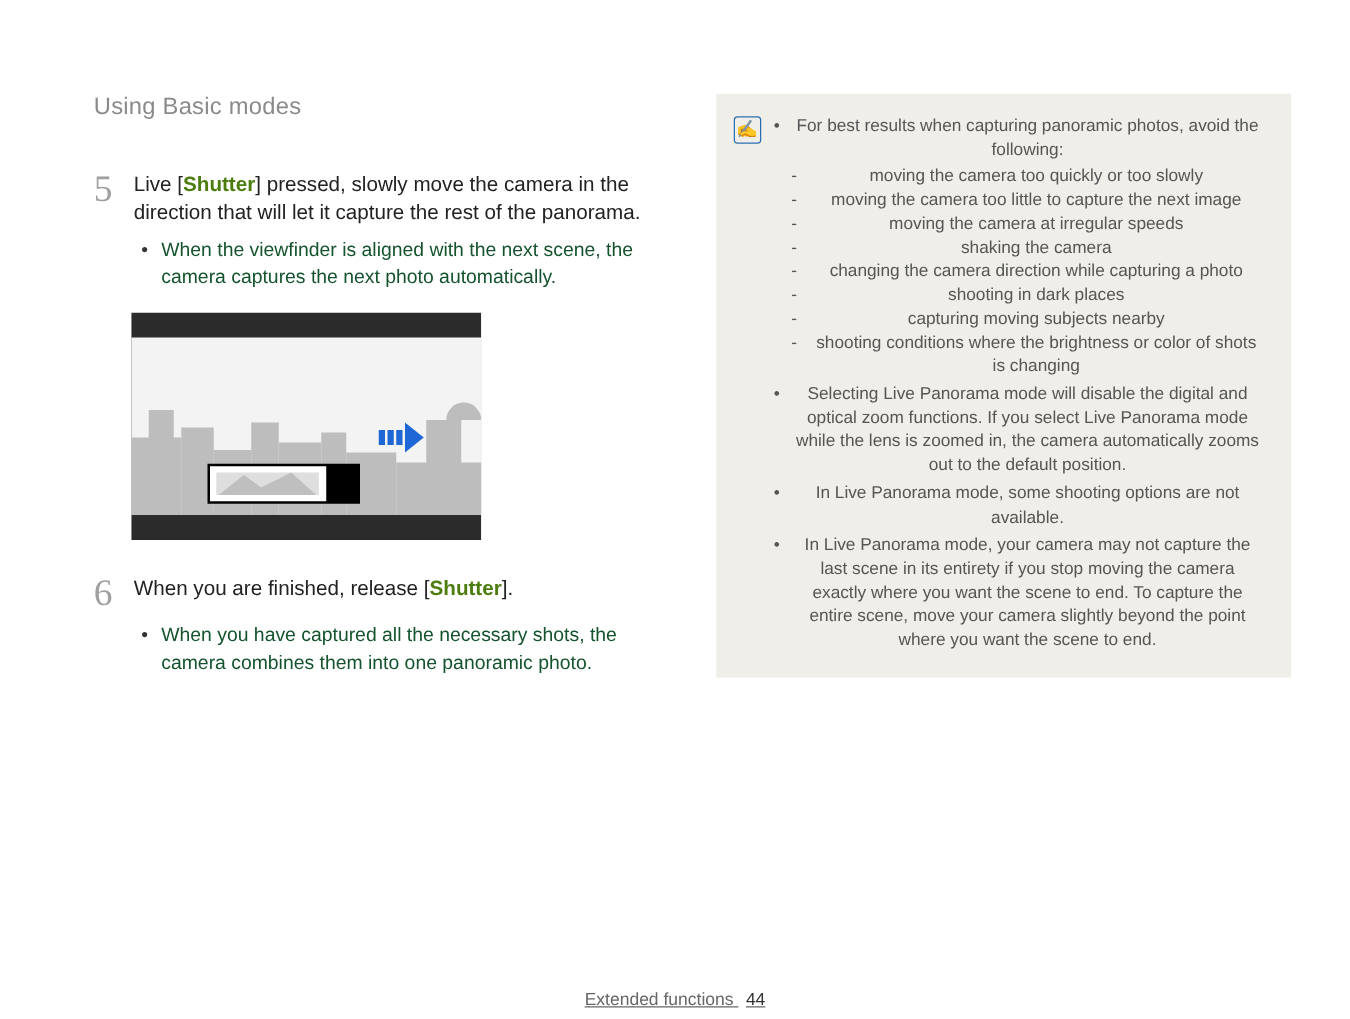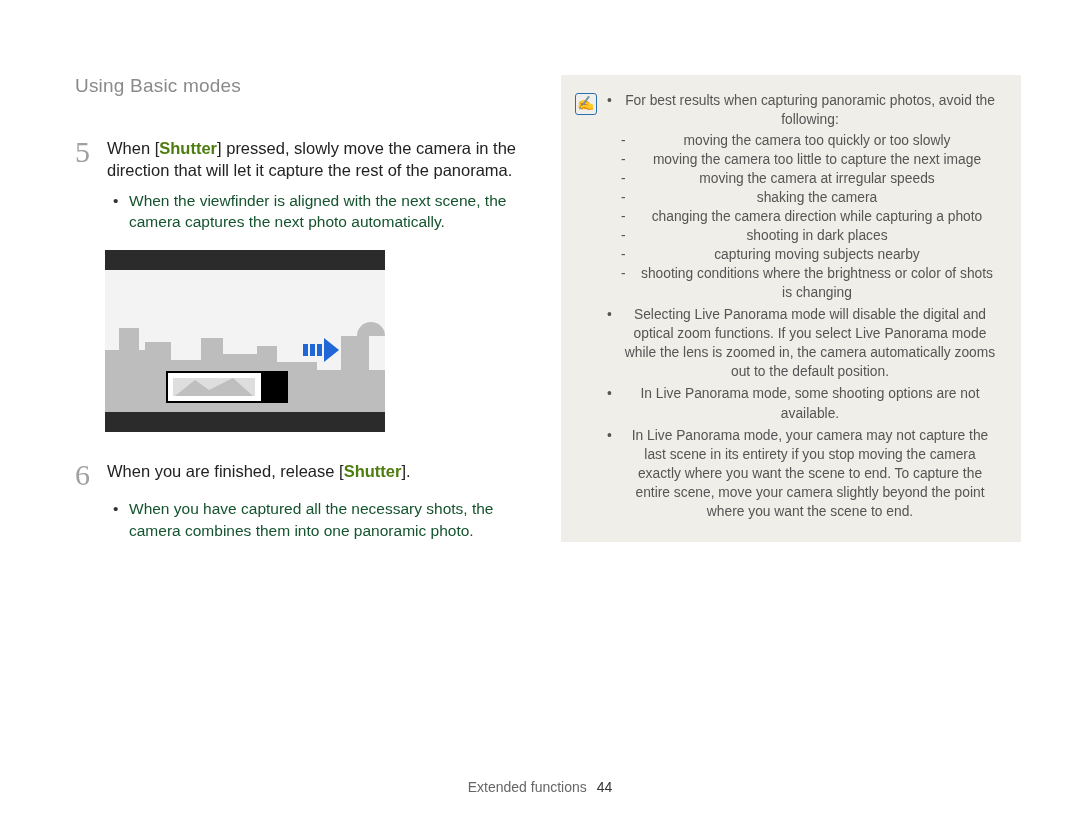--- a/index.html
+++ b/index.html
@@ -8,21 +8,21 @@
     height: 815px;
     background: #ffffff;
     font-family: "Helvetica Neue", Arial, sans-serif;
     font-weight: 300;
     color: #444;
     position: relative;
   }
   .page {
     display: flex;
     padding: 75px 38px 0 75px;
-    gap: 16px;
+    gap: 28px;
   }
   .col-left { width: 470px; }
   .col-right { width: 460px; }
   .header {
     font-size: 19px;
     color: #8a8a8a;
     font-weight: 300;
     letter-spacing: 0.2px;
     margin-bottom: 40px;
   }
@@ -86,40 +86,41 @@
     margin-bottom: 3px;
   }
   .note-body > ul > li::before {
     content: "•"; position: absolute; left: 0; top: 0;
   }
   .note-body ul.dash { margin: 2px 0 0 0; }
   .note-body ul.dash > li { padding-left: 14px; position: relative; }
   .note-body ul.dash > li::before { content: "-"; position: absolute; left: 0; top: 0; }
   .footer {
     position: absolute;
-    bottom: 20px;
+    bottom: 8px;
     width: 100%;
     text-align: center;
     font-size: 14px;
     color: #666;
     font-weight: 300;
+    text-decoration: underline;
   }
   .footer .pg { font-weight: 400; color: #333; margin-left: 6px; }
 </style>
 </head>
 <body>
 
 <div class="page">
   <div class="col-left">
     <div class="header">Using Basic modes</div>
 
     <div class="step">
       <div class="step-num">5</div>
       <div class="step-body">
-        <span>When [</span><strong>Shutter</strong><span>] pressed, slowly move the camera in the direction that will let it capture the rest of the panorama.</span>
+        <span>Live [</span><strong>Shutter</strong><span>] pressed, slowly move the camera in the direction that will let it capture the rest of the panorama.</span>
       </div>
     </div>
     <ul class="sub-bullets">
       <li>When the viewfinder is aligned with the next scene, the camera captures the next photo automatically.</li>
     </ul>
 
     <div class="viewfinder">
       <svg viewBox="0 0 280 182" width="280" height="182">
         <rect x="0" y="0" width="280" height="182" fill="#2b2b2b"></rect>
         <rect x="0" y="20" width="280" height="142" fill="#f3f3f3"></rect>

